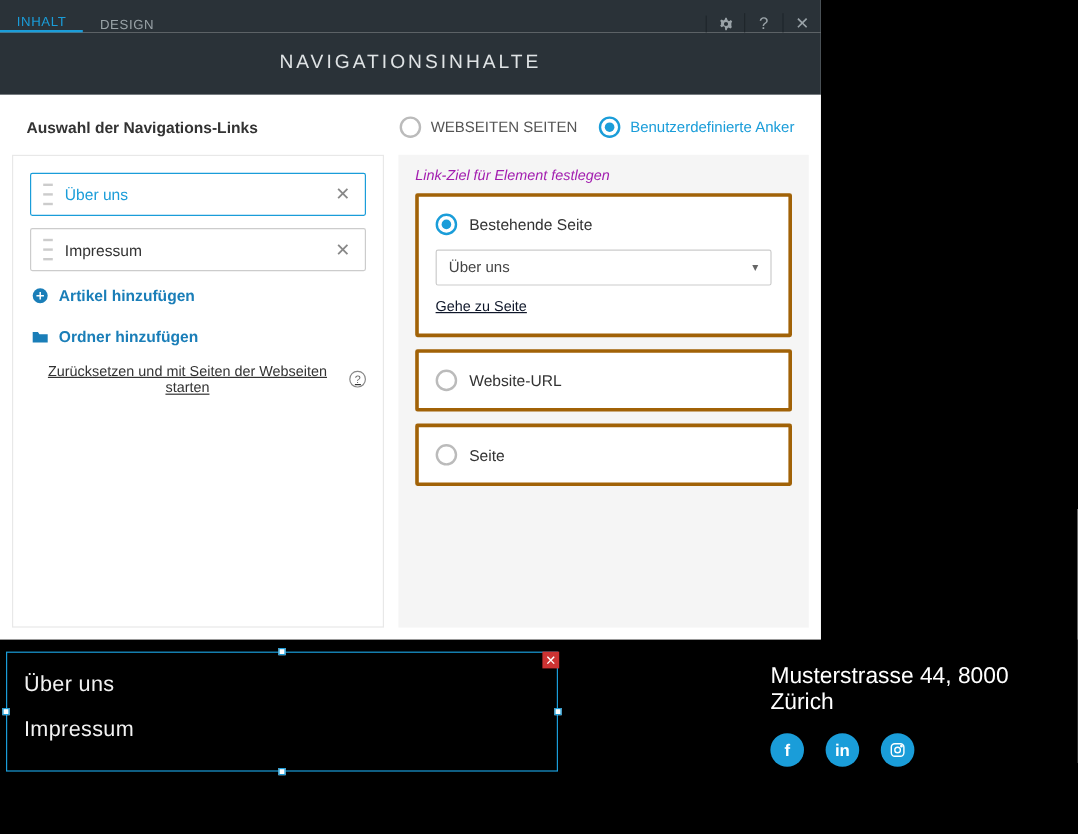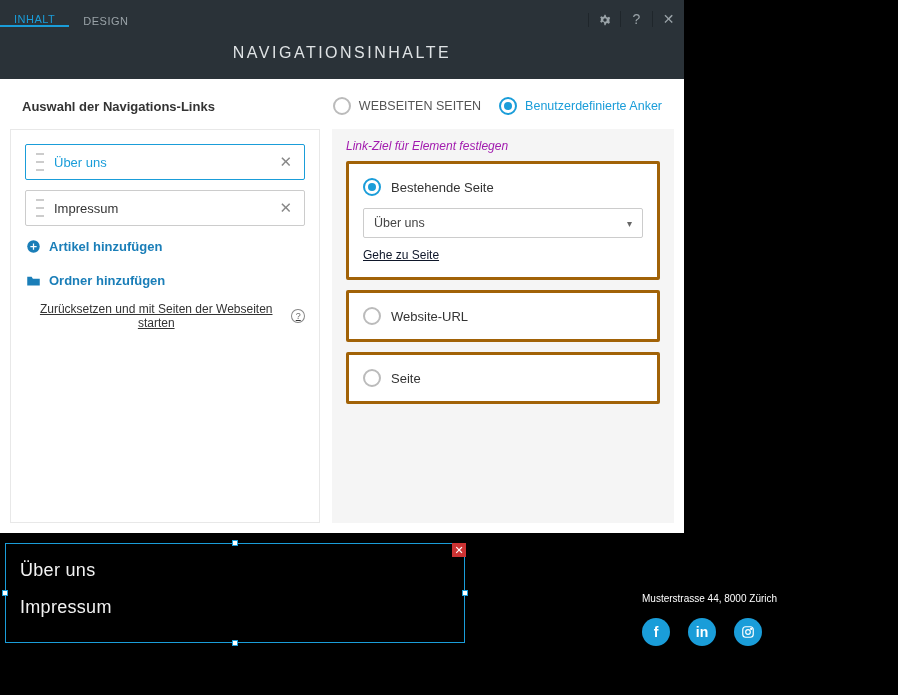--- a/index.html
+++ b/index.html
@@ -60,21 +60,21 @@
 .navwidget .hn { top: -4px; left: 50%; margin-left: -3px; }
 .navwidget .hs { bottom: -4px; left: 50%; margin-left: -3px; }
 .navwidget .hw { left: -4px; top: 50%; margin-top: -3px; }
 .navwidget .he { right: -4px; top: 50%; margin-top: -3px; }
 .navwidget .del { position: absolute; right: -2px; top: -1px; width: 14px; height: 14px; background: #c33; color: #fff; font-size: 11px; display: flex; align-items: center; justify-content: center; cursor: pointer; }
 .navlist { padding: 16px 14px; }
 .navlist div { color: #f2f2f2; font-size: 18px; font-weight: 400; margin-bottom: 16px; letter-spacing: 0.3px; }
 
 .kontakt { position: absolute; left: 642px; top: 20px; color: #fff; }
 .kontakt h3 { font-size: 19px; font-weight: 600; margin-bottom: 14px; }
-.kontakt p { font-size: 10px; margin-bottom: 14px; margin-top: 40px; }
+.kontakt p { font-size: 19px; margin-bottom: 14px; }
 .social { display: flex; gap: 18px; }
 .sbtn { width: 28px; height: 28px; border-radius: 50%; background: #1a9dd9; display: flex; align-items: center; justify-content: center; color: #fff; font-size: 14px; font-weight: bold; cursor: pointer; }
 </style>
 </head>
 <body>
 
 <div class="panel">
   <div class="topbar">
     <div class="tab active">INHALT</div>
     <div class="tab">DESIGN</div>

